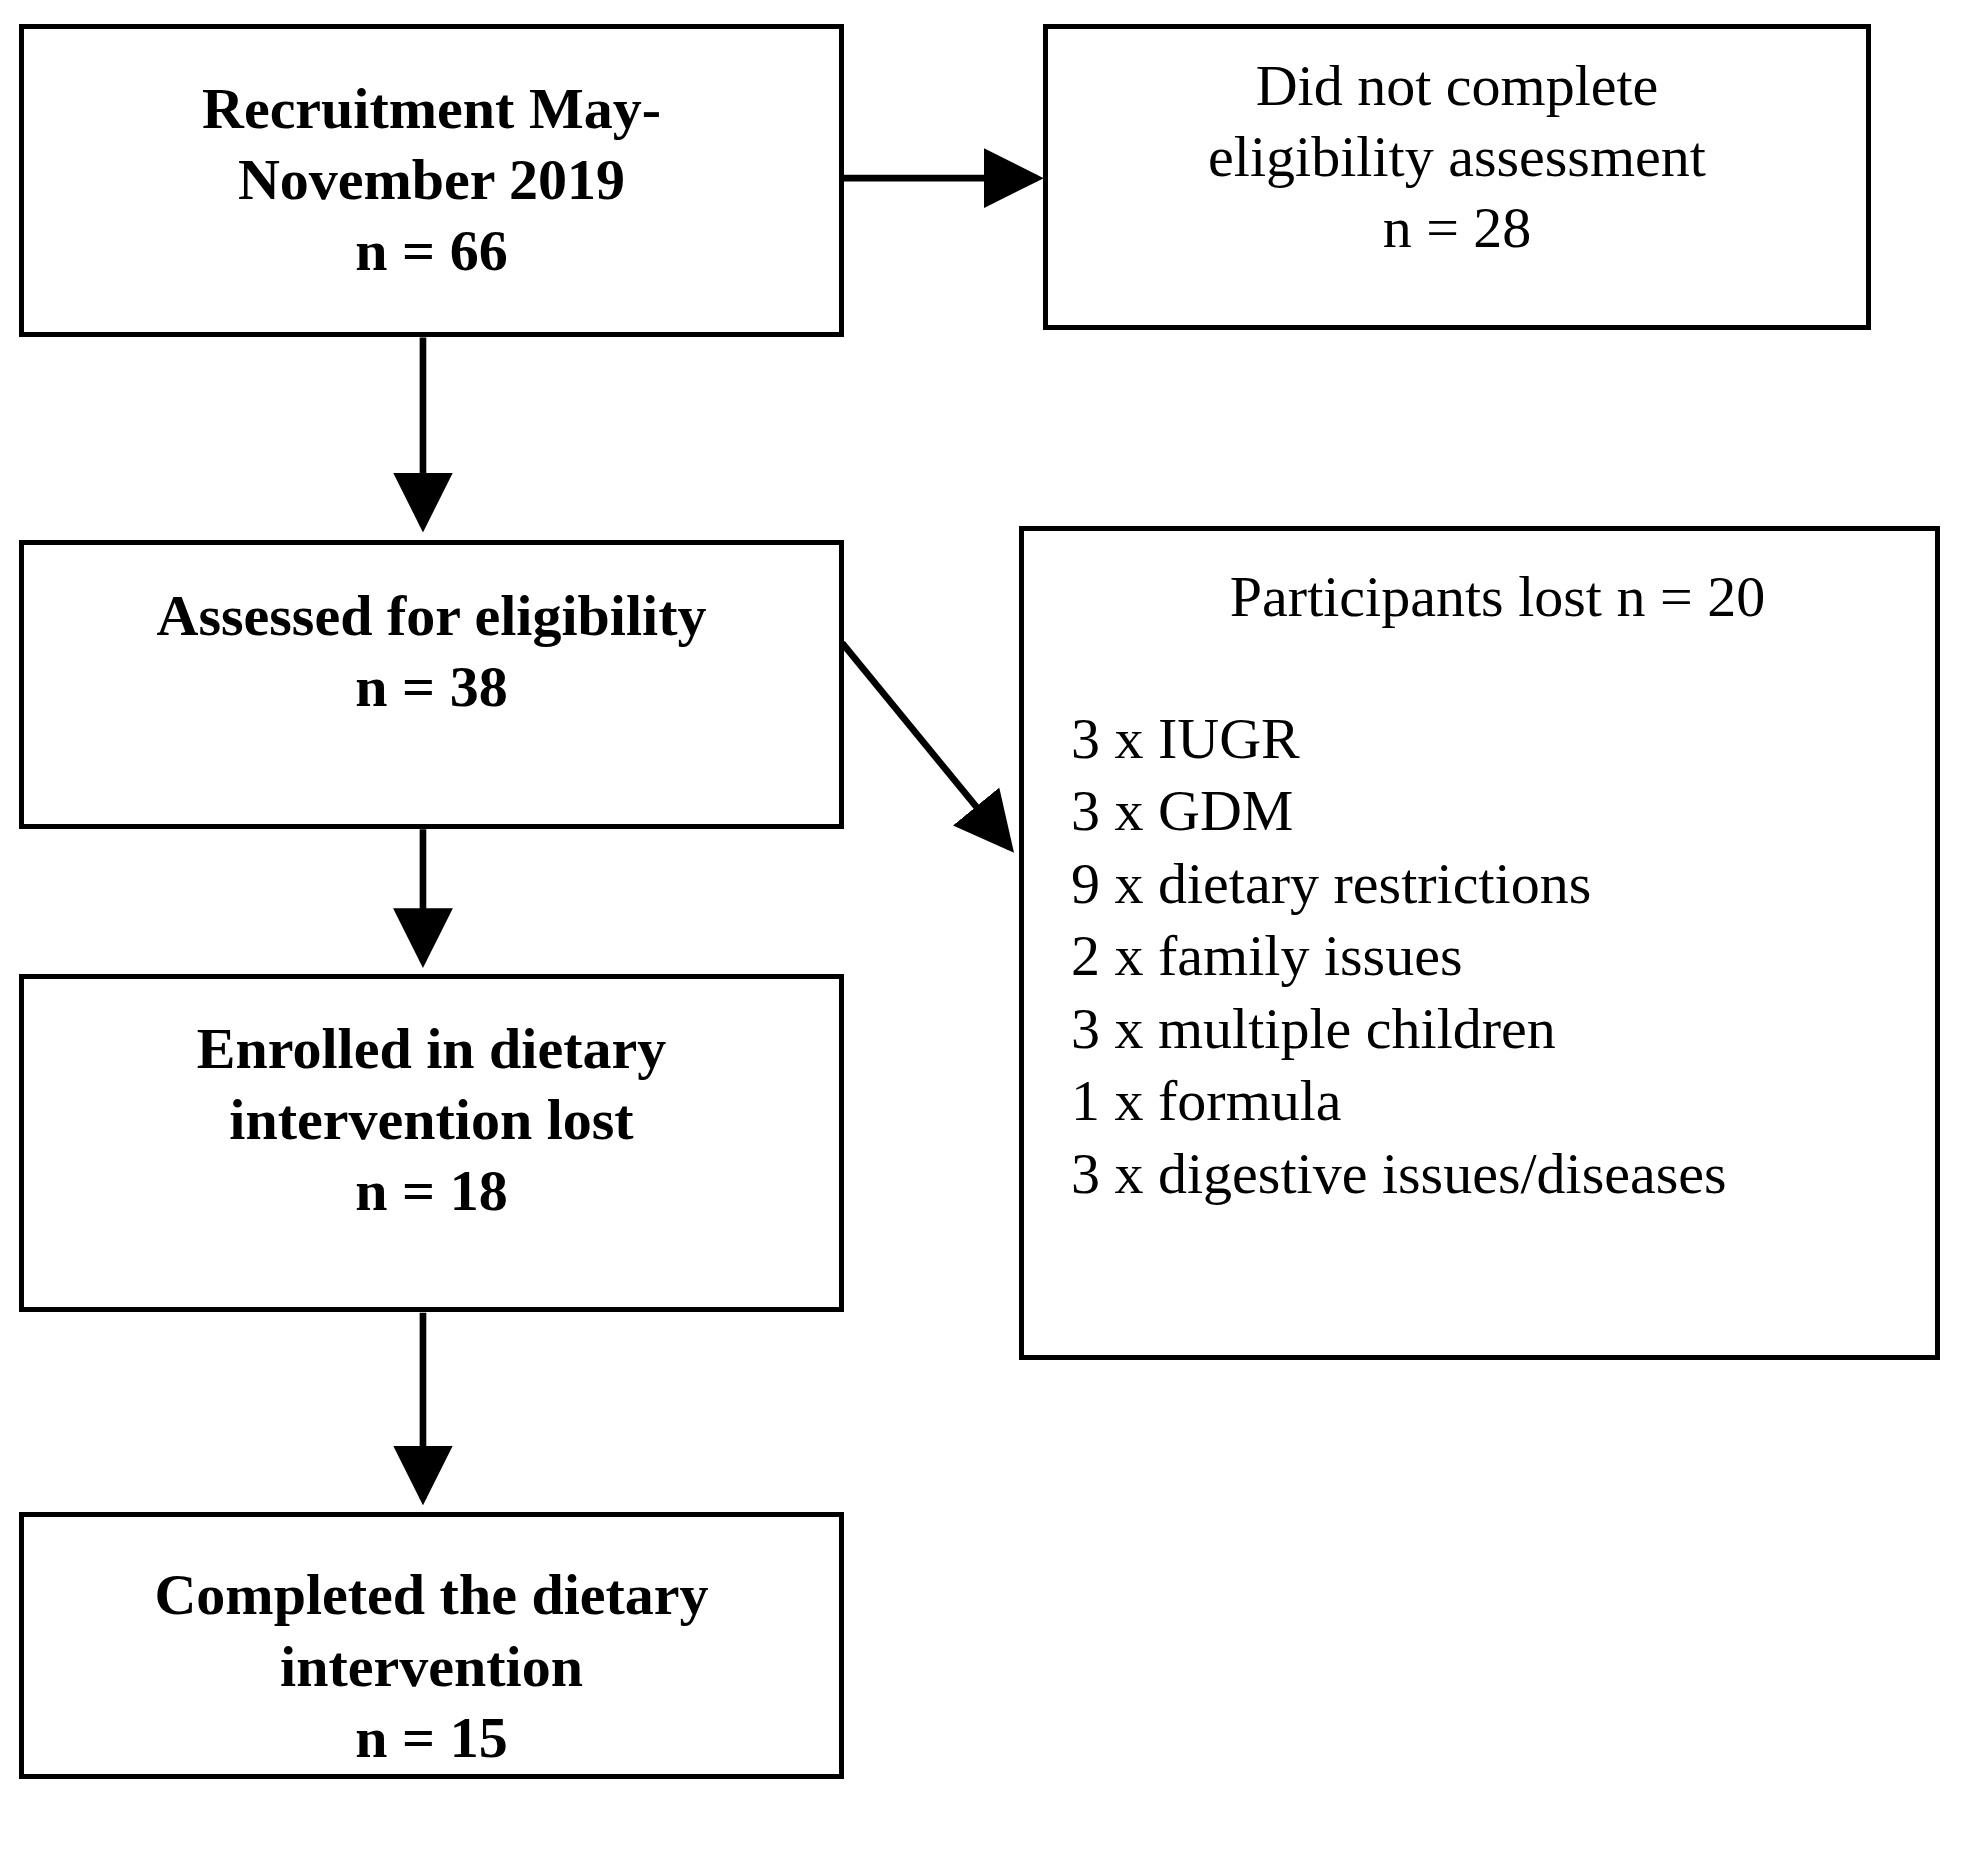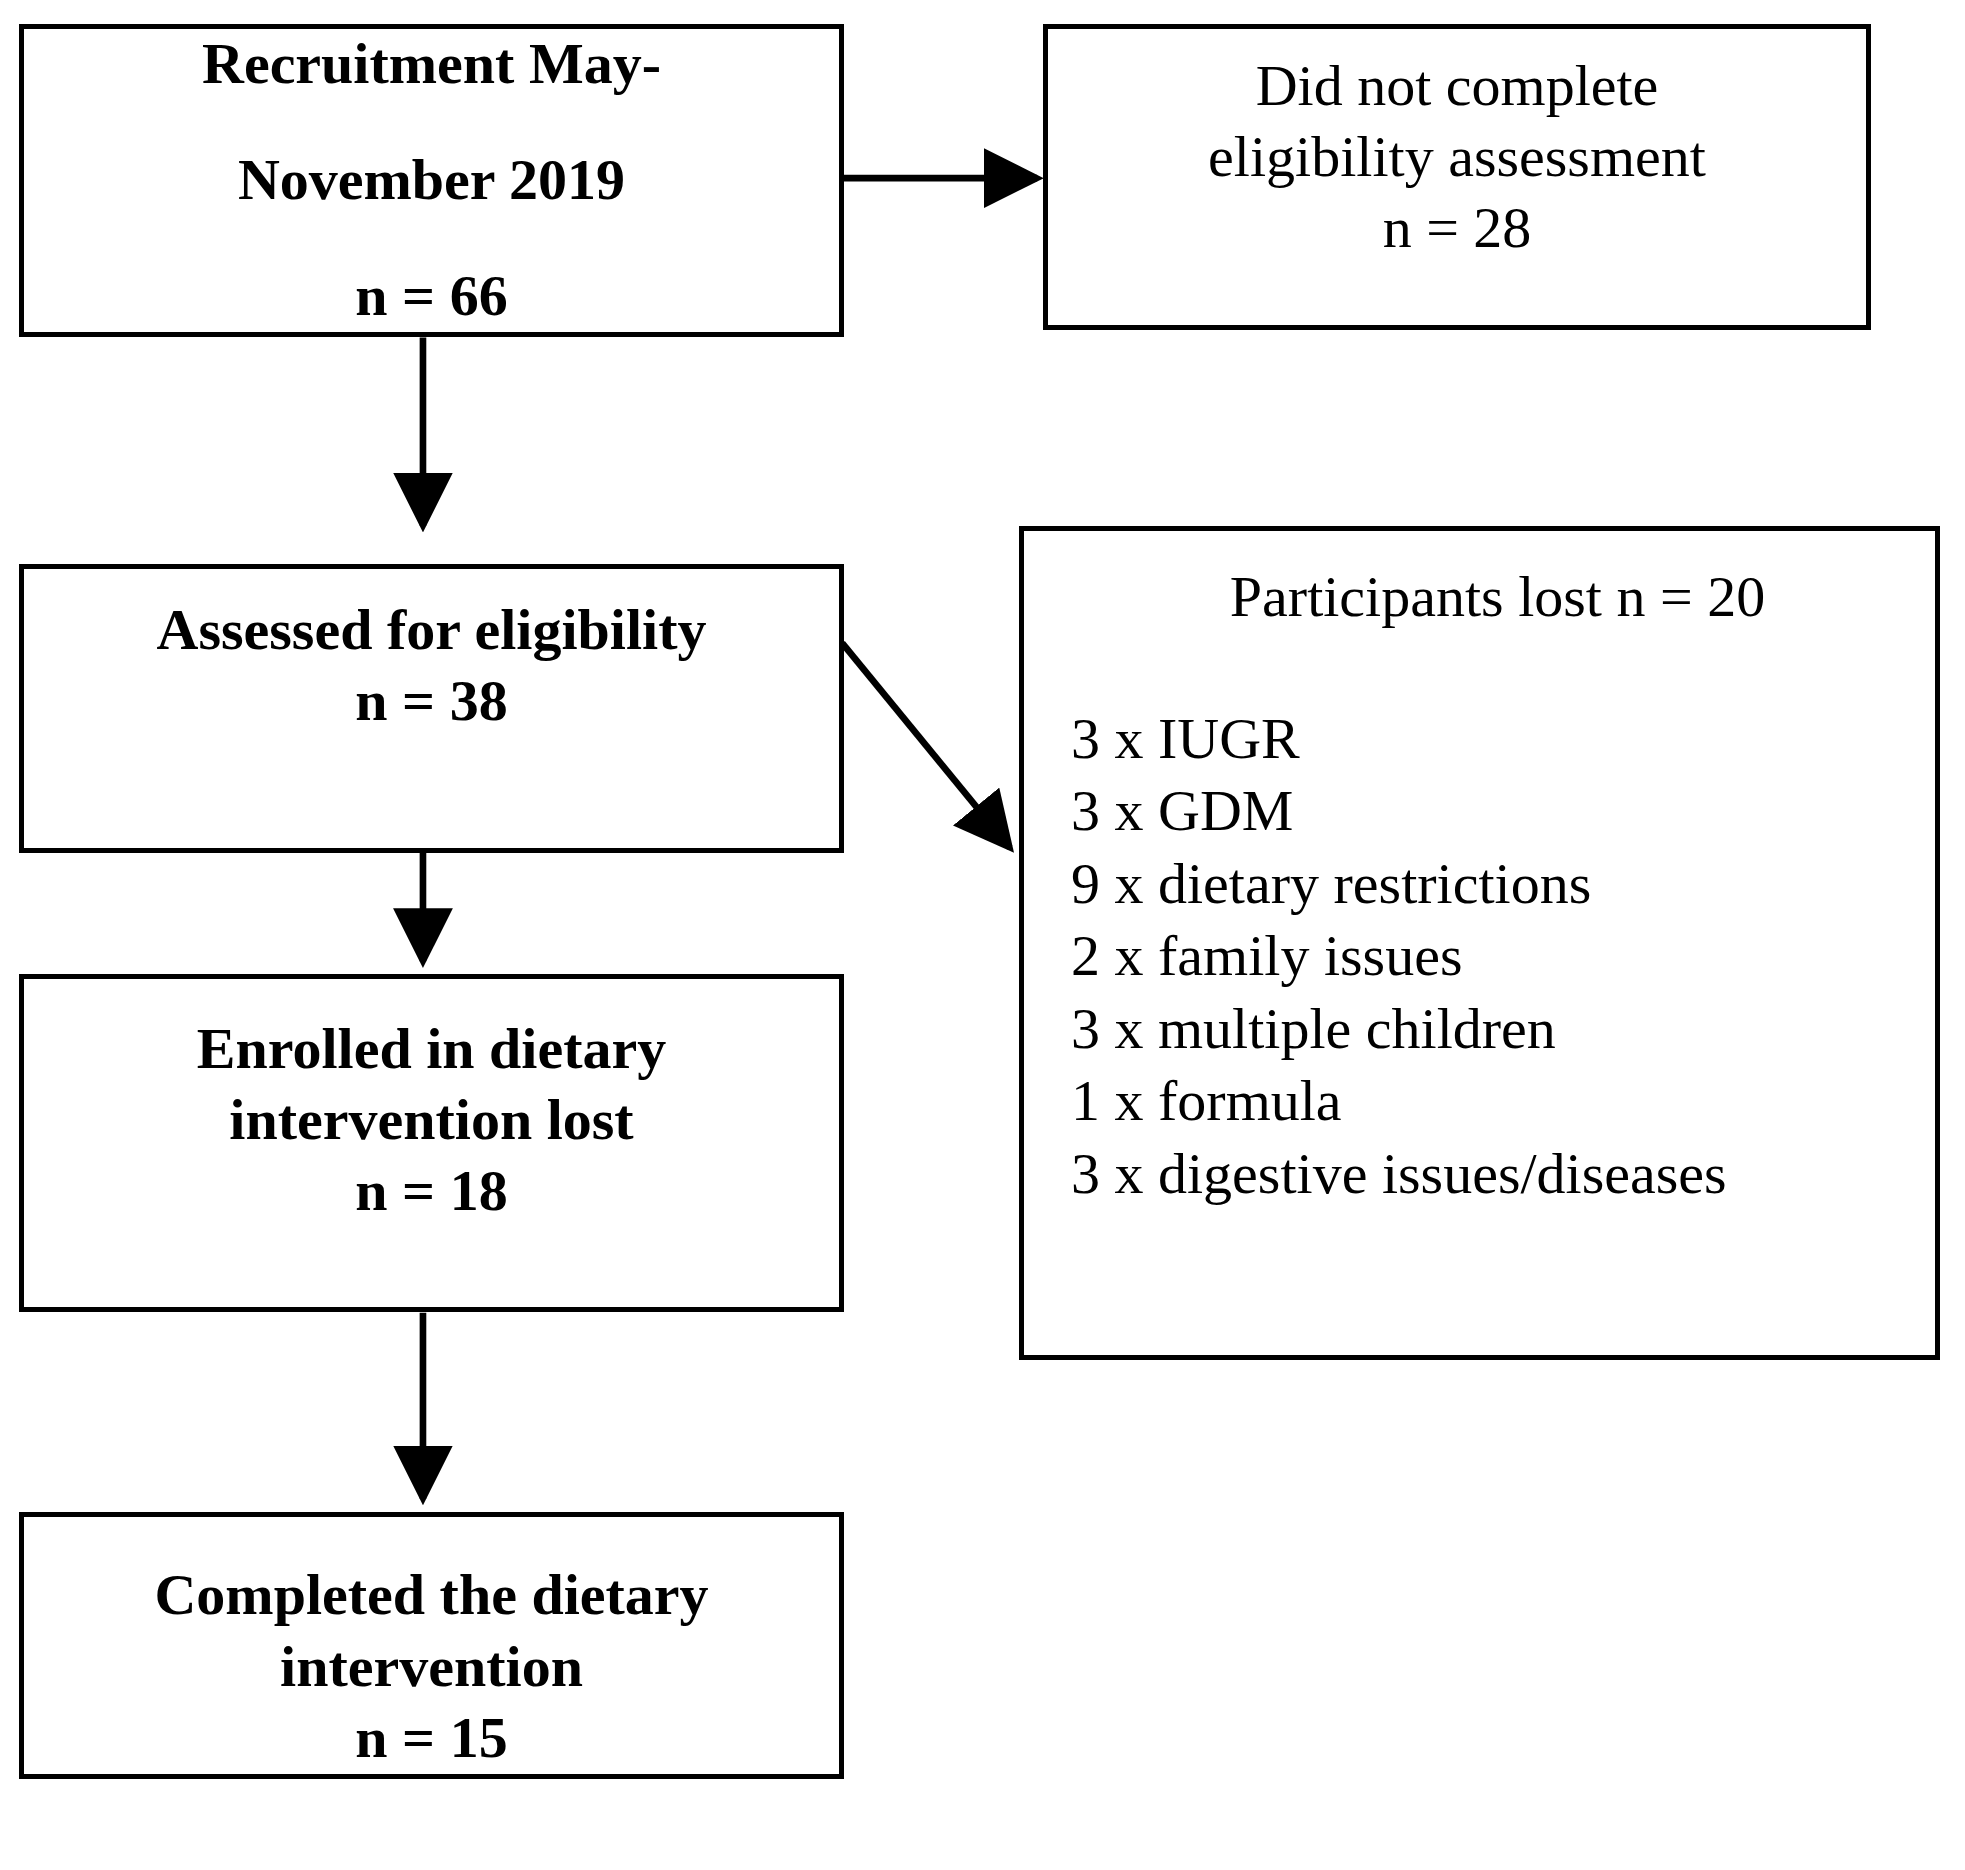--- a/index.html
+++ b/index.html
@@ -16,21 +16,21 @@
     font-family: "Liberation Serif", "DejaVu Serif", serif;
     color: #000000;
   }
   .node {
     position: absolute;
     box-sizing: border-box;
     border: 5.2px solid #000000;
     background: #ffffff;
     display: flex;
     flex-direction: column;
-    justify-content: space-between;
+    justify-content: center;
     align-items: center;
     text-align: center;
   }
   .node .line {
     display: block;
     line-height: 1.22;
     white-space: nowrap;
   }
   .bold .line {
     font-weight: bold;
@@ -38,22 +38,21 @@
 
   
   #node-recruitment {
     left: 19px;  top: 24px;   width: 825px; height: 313px;
     font-size: 58px;
   }
   #node-assessed {
     left: 19px;  top: 540px;  width: 825px; height: 289px;
     font-size: 58px;
     justify-content: flex-start;
-    padding-top: 26px;
-    margin-top: 24px;
+    padding-top: 36px;
   }
   #node-enrolled {
     left: 19px;  top: 974px; width: 825px; height: 338px;
     font-size: 58px;
     justify-content: flex-start;
     padding-top: 35px;
   }
   #node-completed {
     left: 19px;  top: 1512px; width: 825px; height: 267px;
     font-size: 58px;

